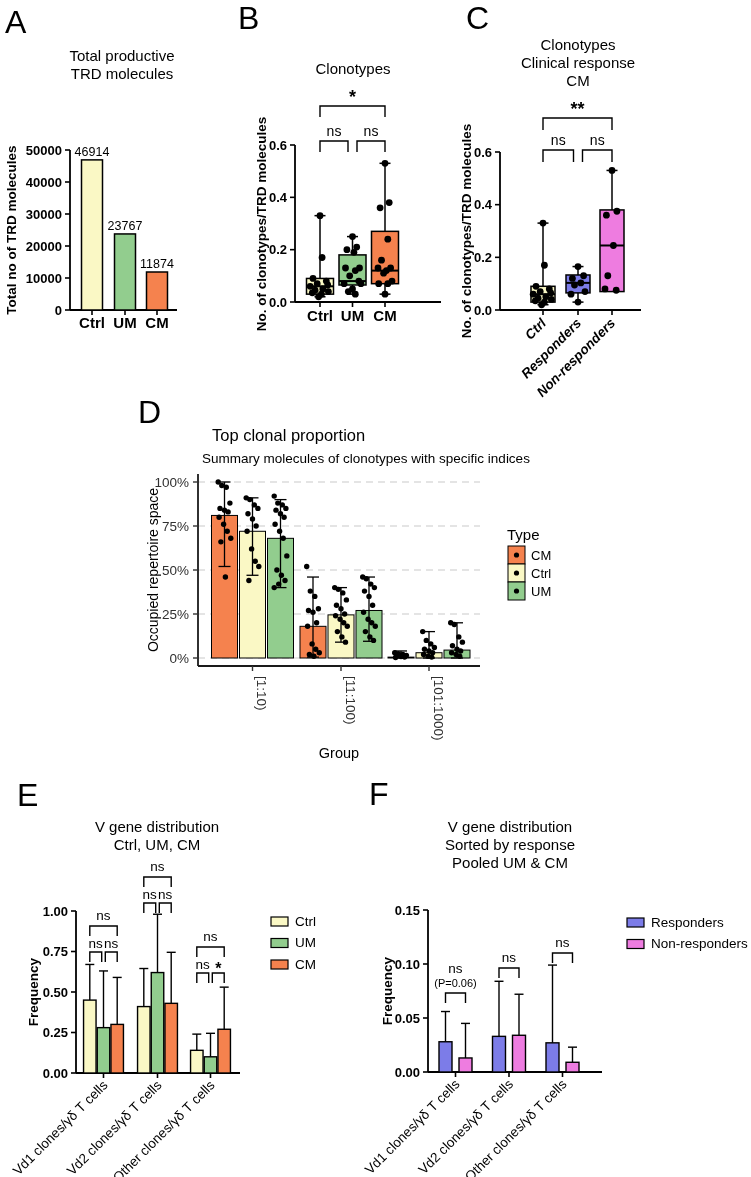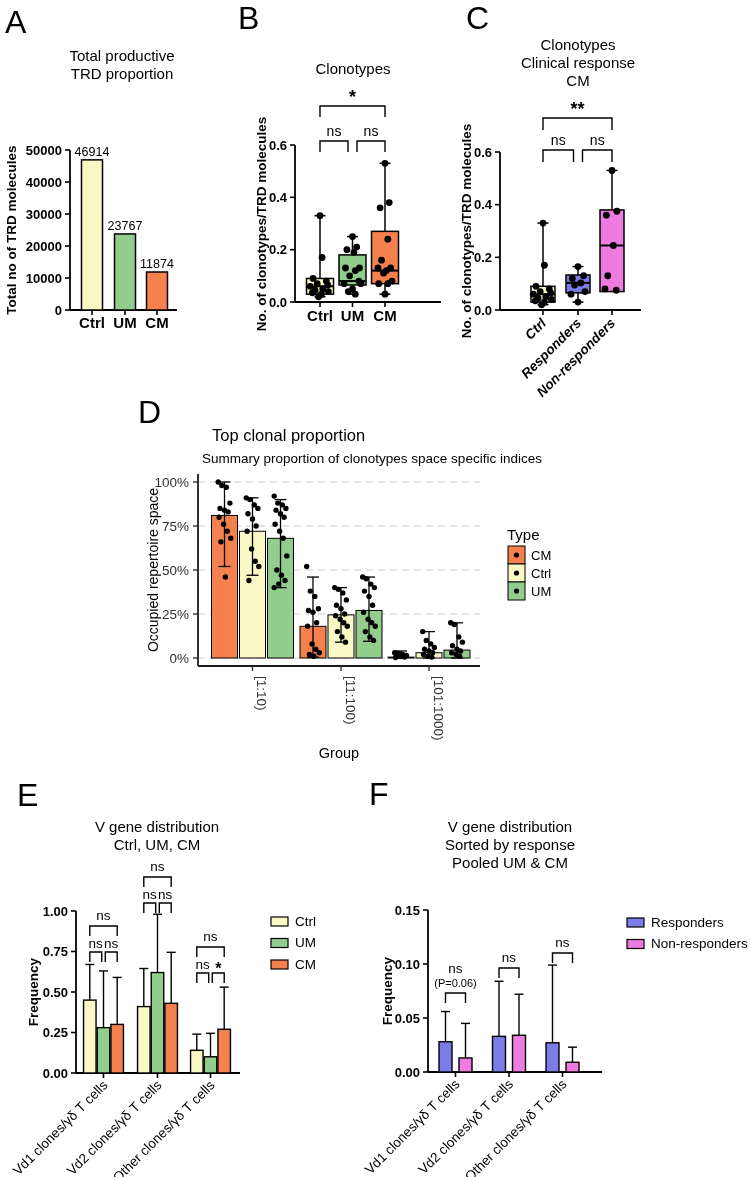--- a/index.html
+++ b/index.html
@@ -514,25 +514,25 @@
     </svg>
 
   <div class="letter" id="ltr-A">A</div>
   <div class="letter" id="ltr-B">B</div>
   <div class="letter" id="ltr-C">C</div>
   <div class="letter" id="ltr-D">D</div>
   <div class="letter" id="ltr-E">E</div>
   <div class="letter" id="ltr-F">F</div>
 
   <div class="ptitle" id="title-A">Total productive
-TRD proportion</div>
+TRD molecules</div>
   <div class="ptitle" id="title-B">Clonotypes</div>
   <div class="ptitle" id="title-C">Clonotypes
 Clinical response
 CM</div>
   <div id="title-D">Top clonal proportion</div>
-  <div id="subtitle-D">Summary proportion of clonotypes space specific indices</div>
+  <div id="subtitle-D">Summary molecules of clonotypes with specific indices</div>
   <div class="ptitle" id="title-E">V gene distribution
 Ctrl, UM, CM</div>
   <div class="ptitle" id="title-F">V gene distribution
 Sorted by response
 Pooled UM &amp; CM</div>
 </div>
 
 </body></html>

